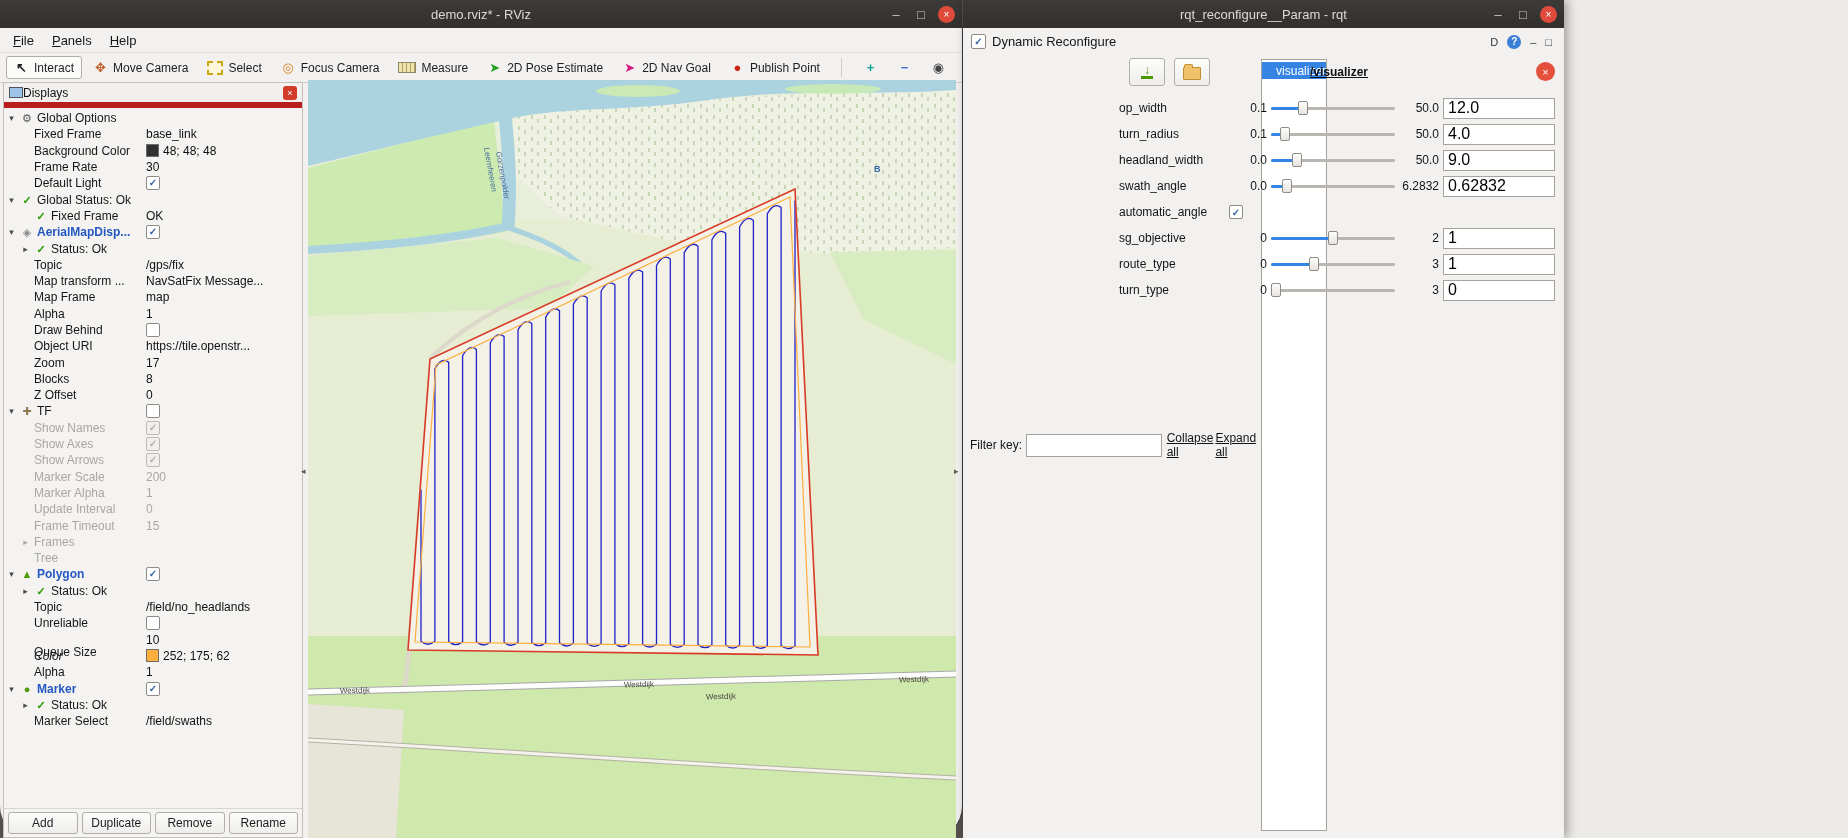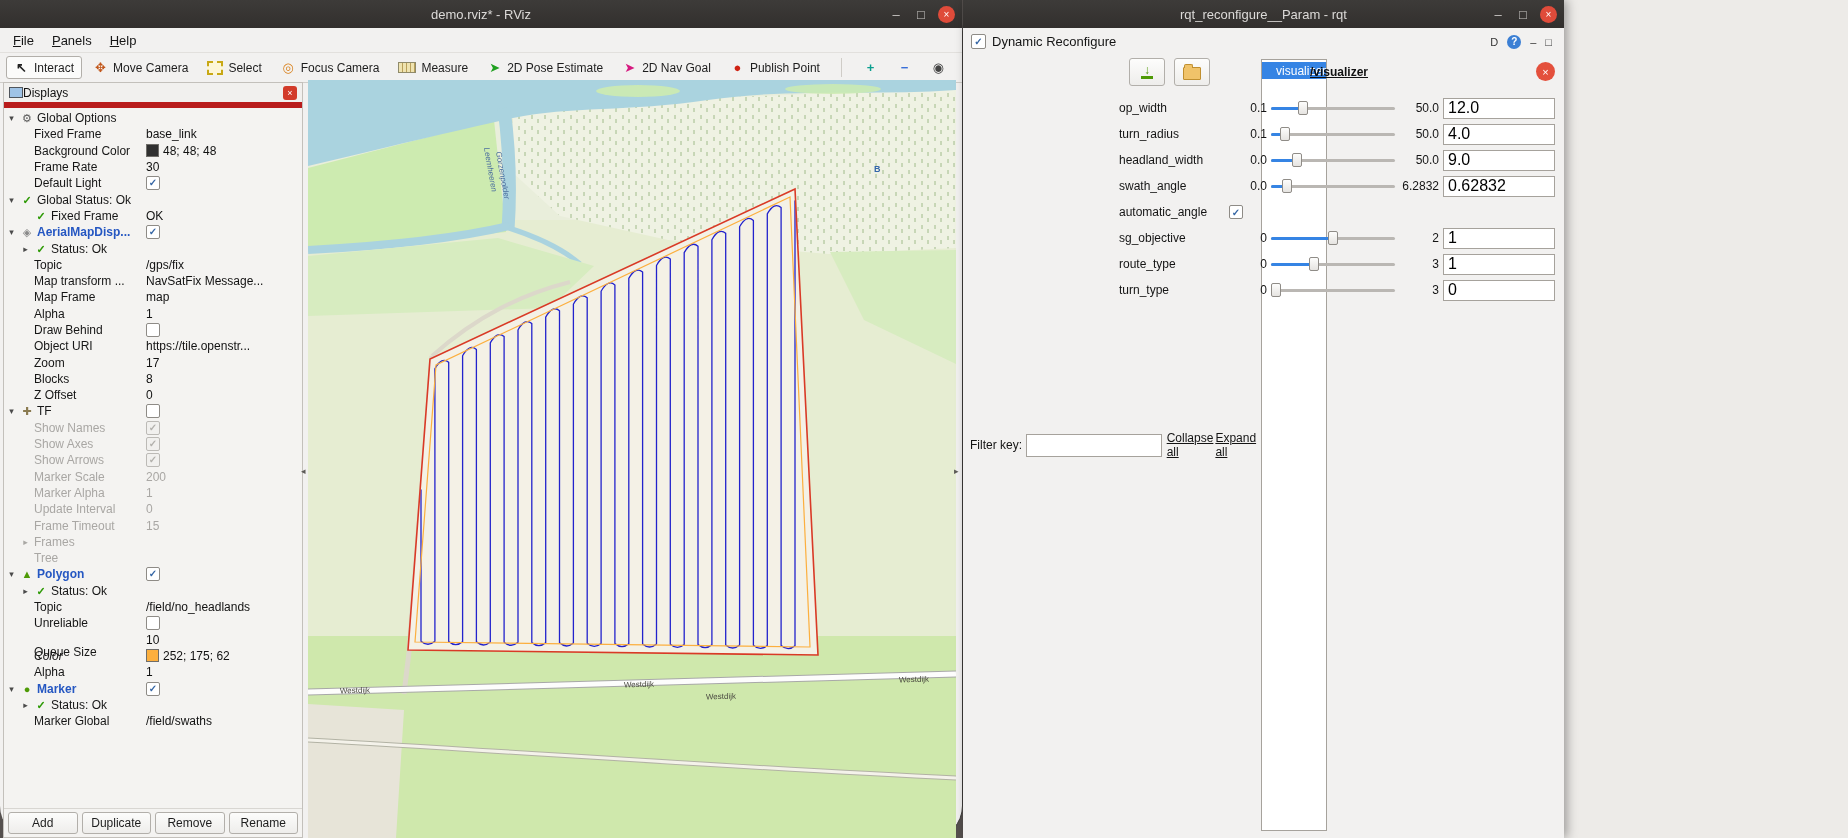--- a/index.html
+++ b/index.html
@@ -498,21 +498,21 @@
           <div class="name" style="padding-left: 16px;">
             <span class="exp">▸</span>
             <span class="ticon" style="color: rgb(46, 154, 6); font-weight: bold;">✓</span>
             <span class="nm">Status: Ok</span>
           </div>
           <div class="val"></div>
         </div>
         <div class="trow">
           <div class="name" style="padding-left: 16px;">
             <span class="exp"></span>
-            <span class="nm">Marker Global</span>
+            <span class="nm">Marker Select</span>
           </div>
           <div class="val">
             <span class="vtxt">/field/swaths</span>
           </div>
         </div>
       </div>
     <div class="dp-buttons" id="dp-buttons">
         <div class="dp-btn">Add</div>
         <div class="dp-btn">Duplicate</div>
         <div class="dp-btn">Remove</div>

